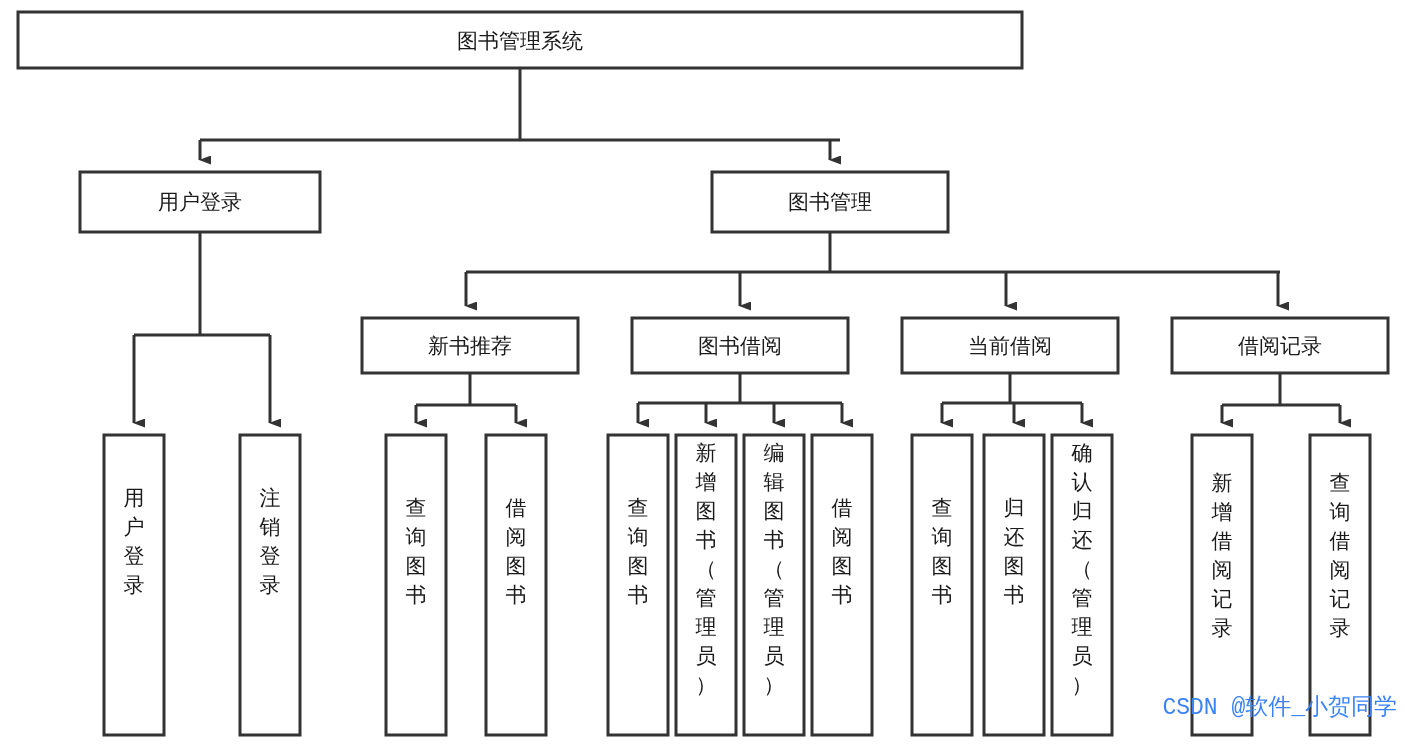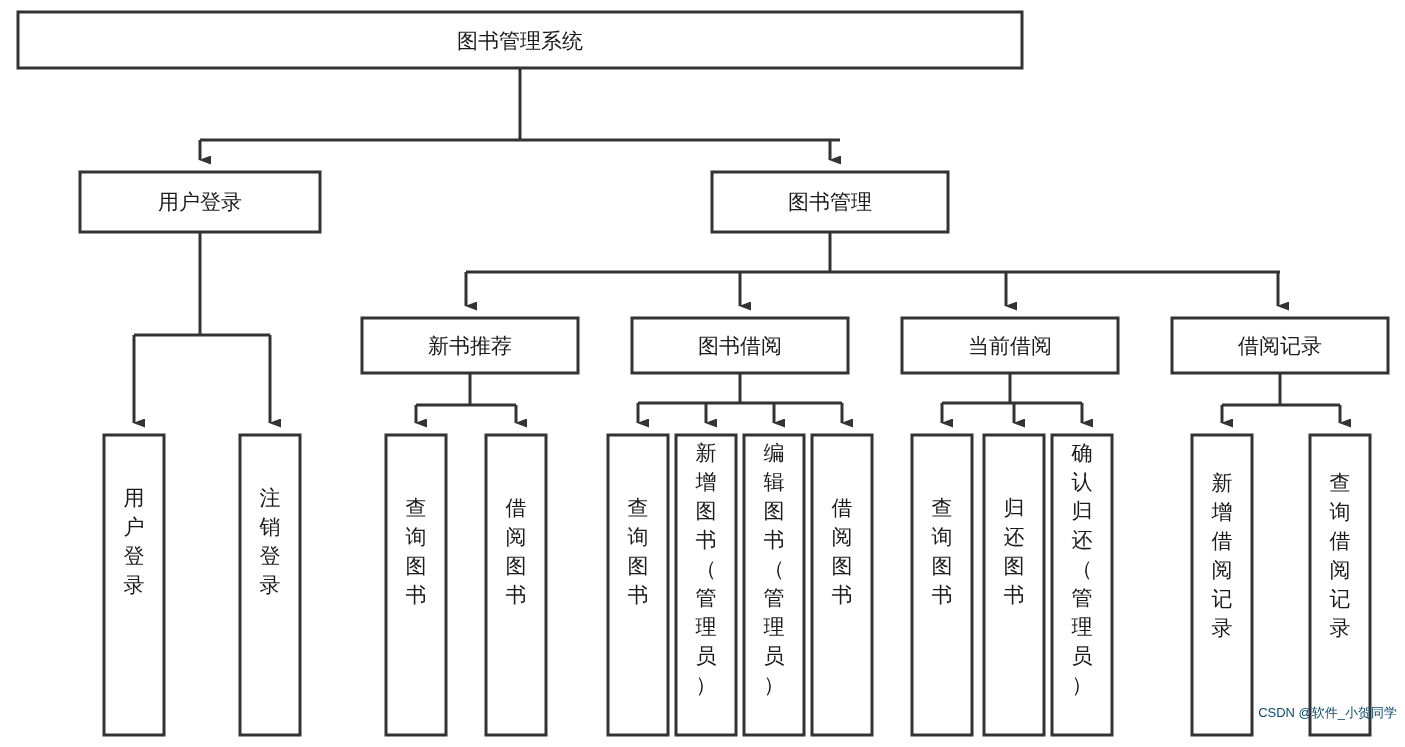--- a/index.html
+++ b/index.html
@@ -16,22 +16,22 @@
   .node-label-h{
     font-family:"DejaVu Sans","Liberation Sans",sans-serif;
     font-size:21px;fill:#1a1a1a;text-anchor:middle;dominant-baseline:middle;
   }
   .node-label-v{
     font-family:"DejaVu Sans","Liberation Sans",sans-serif;
     font-size:21px;fill:#1a1a1a;text-anchor:middle;
   }
   .watermark{
     position:absolute;right:8px;bottom:4px;
-    font-family:Liberation Sans, sans-serif;
-    font-size:13px;color:#0c4a6e;white-space:nowrap;
+    font-family:Liberation Mono, monospace;
+    font-size:23px;color:#3b82f6;white-space:nowrap;
     pointer-events:none;user-select:none;
   }
 </style>
 </head>
 <body>
 
 <div id="diagram-root">
 
   <svg id="tree" viewBox="0 0 1405 747">
     <defs>

